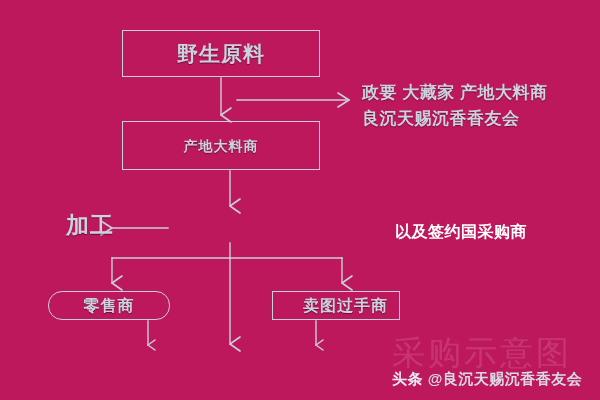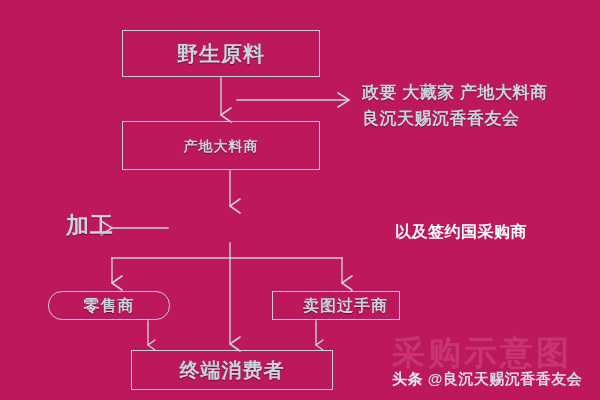--- a/index.html
+++ b/index.html
@@ -90,21 +90,21 @@
     font-weight: bold;
     letter-spacing: 0.5px;
   }
   #arrow-note .line { display: block; white-space: nowrap; }
 
   #watermark-main {
     position: absolute;
     left: 392px;
     top: 336px;
     font-size: 33px;
-    font-weight: bold;
+    font-weight: normal;
     color: rgba(255,255,255,0.13);
     letter-spacing: 3px;
     white-space: nowrap;
     line-height: 1;
   }
   #watermark-credit {
     position: absolute;
     left: 392px;
     top: 371px;
     font-size: 15px;
@@ -176,23 +176,20 @@
 
 
   <div class="node" id="node-retail">
     <span class="node-label">零售商</span>
   </div>
 
   <div class="node" id="node-flipper">
     <span class="node-label">卖图过手商</span>
   </div>
 
-  <div class="node" id="node-consumer">
-    <span class="node-label">终端消费者</span>
-  </div>
 
   <div class="plain-label" id="label-processing">加工</div>
 
   <div id="buyers-note">
     <span class="line">政要 大藏家 产地大料商</span>
     <span class="line">良沉天赐沉香香友会</span>
   </div>
 
   <div id="arrow-note">
     <span class="line">以及签约国采购商</span>

